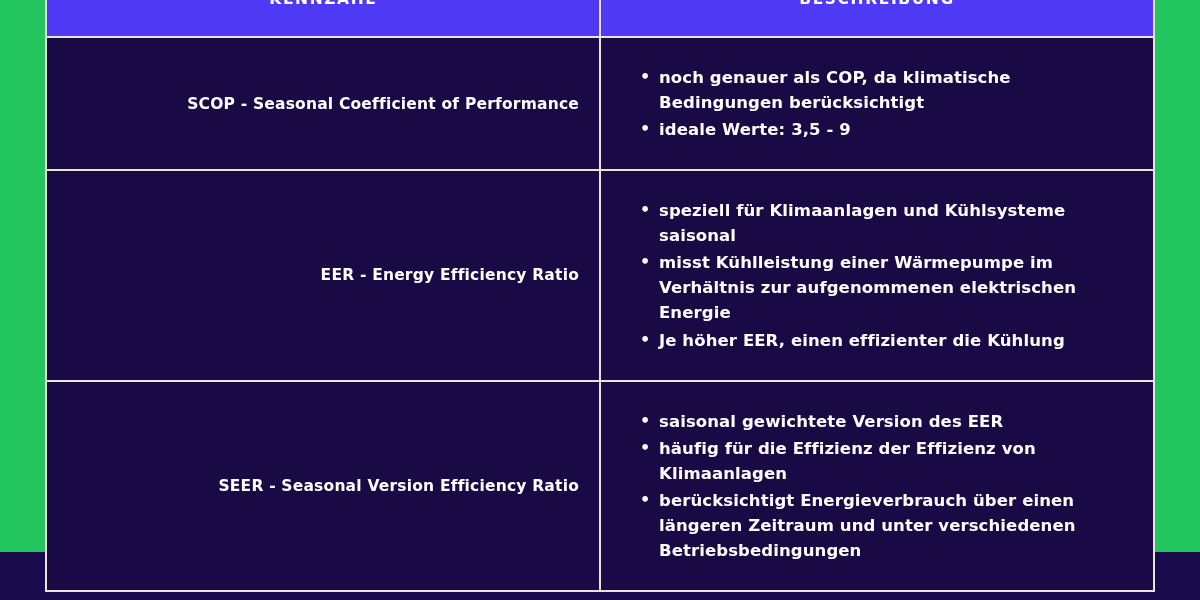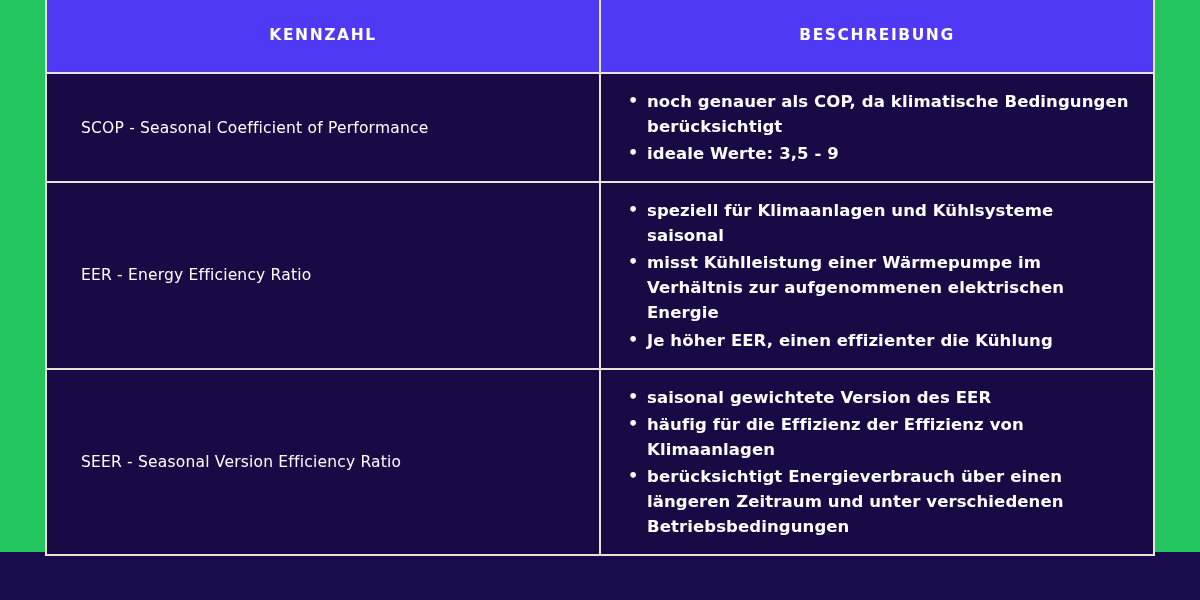--- a/index.html
+++ b/index.html
@@ -49,32 +49,32 @@
     box-sizing: border-box;
   }
   tbody td {
     border: 2px solid #e8e4d8;
     background: #190a46;
     color: #ffffff;
     box-sizing: border-box;
     vertical-align: middle;
   }
   td.key-cell {
-    text-align: left;
+    text-align: right;
     font-size: 15.5px;
-    font-weight: normal;
-    padding: 18px 34px;
+    font-weight: bold;
+    padding: 18px 20px;
     letter-spacing: 0.2px;
   }
   td.desc-cell {
     padding: 14px 20px 14px 24px;
     vertical-align: middle;
   }
   ul.desc-list {
-    margin: 0;
+    margin: 12px;
     padding: 0 0 0 22px;
     list-style: none;
   }
   ul.desc-list li {
     position: relative;
     font-size: 16.5px;
     line-height: 1.52;
     font-weight: bold;
     color: #ffffff;
     padding: 1px 0 1px 0;

